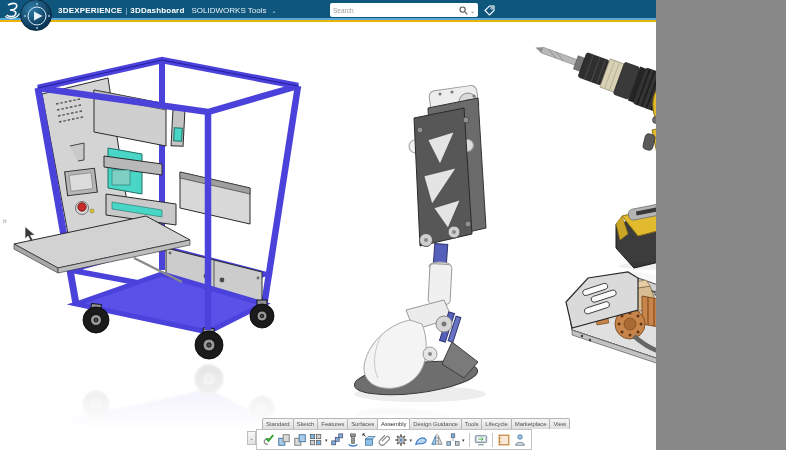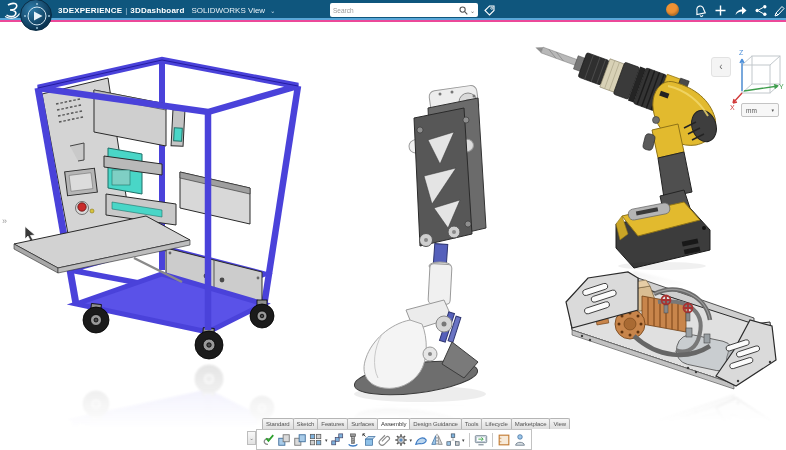--- a/index.html
+++ b/index.html
@@ -1,17 +1,17 @@
 <!DOCTYPE html>
 <html><head>
 <meta charset="utf-8">
 <style>
   * { margin:0; padding:0; box-sizing:border-box; }
   body { font-family:"Liberation Sans", sans-serif; background:#888; }
-  .screen { position:relative; width:786px; height:450px; background:#ec4899; overflow:hidden; }
+  .screen { position:relative; width:656px; height:450px; background:#eab308; overflow:hidden; }
 
   
   .topbar { position:absolute; left:0; top:0; width:786px; height:20px;
     background:#0f567d; border-bottom:2px solid #5aa7d8; z-index:20; }
   .logo { position:absolute; left:3px; top:1px; }
   .compass { position:absolute; left:20px; top:-1px; width:32px; height:32px; border-radius:50%;
     background:radial-gradient(circle at 35% 30%, #2e7ba8, #0b3553 72%);
     border:1px solid #0a2c44; z-index:21; cursor:pointer; }
   .titlewrap { position:absolute; left:58px; top:0; height:20px; display:flex; align-items:center; gap:3px;
     color:#fff; font-size:8px; white-space:nowrap; }
@@ -82,21 +82,21 @@
         <circle cx="16" cy="4" r="1" fill="#9cc4da"></circle>
           <circle cx="16" cy="28" r="1" fill="#9cc4da"></circle>
         <circle cx="4" cy="16" r="1" fill="#9cc4da"></circle>
           <circle cx="28" cy="16" r="1" fill="#9cc4da"></circle>
       </svg>
     </div>
     <div class="titlewrap">
       <span class="b">3DEXPERIENCE</span>
       <span class="sep">|</span>
       <span class="b">3DDashboard</span>
-      <span class="plat">SOLIDWORKS View</span>
+      <span class="plat">SOLIDWORKS Tools</span>
       <span class="chev">⌄</span>
     </div>
 
     <div class="searchbox">
       <input type="text" placeholder="Search" style="">
       <svg width="9" height="9" viewBox="0 0 9 9">
         <circle cx="3.6" cy="3.6" r="2.6" fill="none" stroke="#555" stroke-width="1.1"></circle>
         <path d="M5.7,5.7 L8.3,8.3" stroke="#555" stroke-width="1.1"></path>
       </svg>
       <span class="schev">⌄</span>

